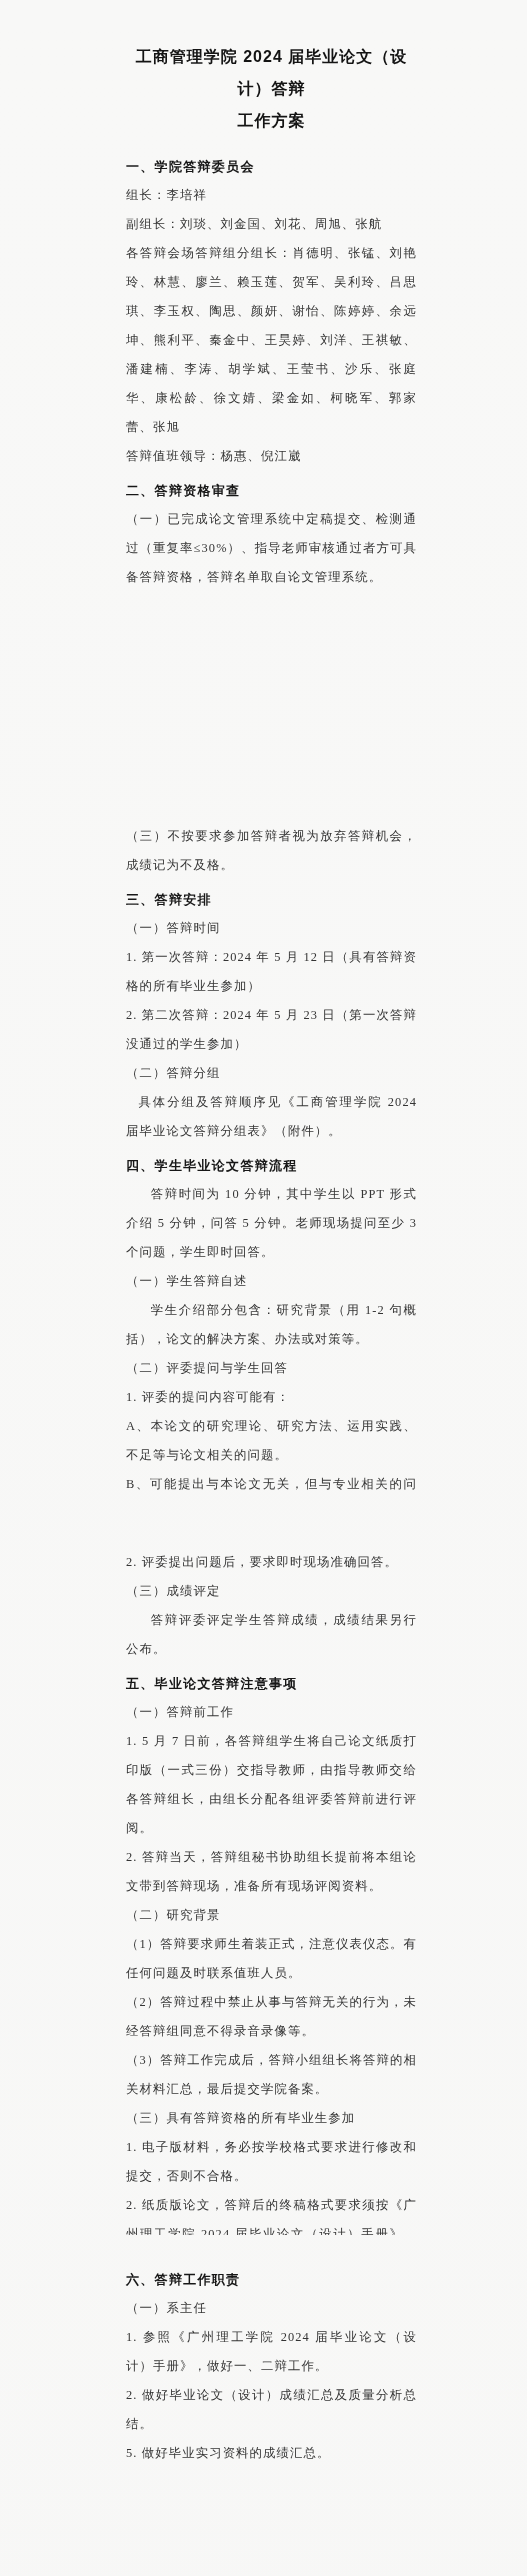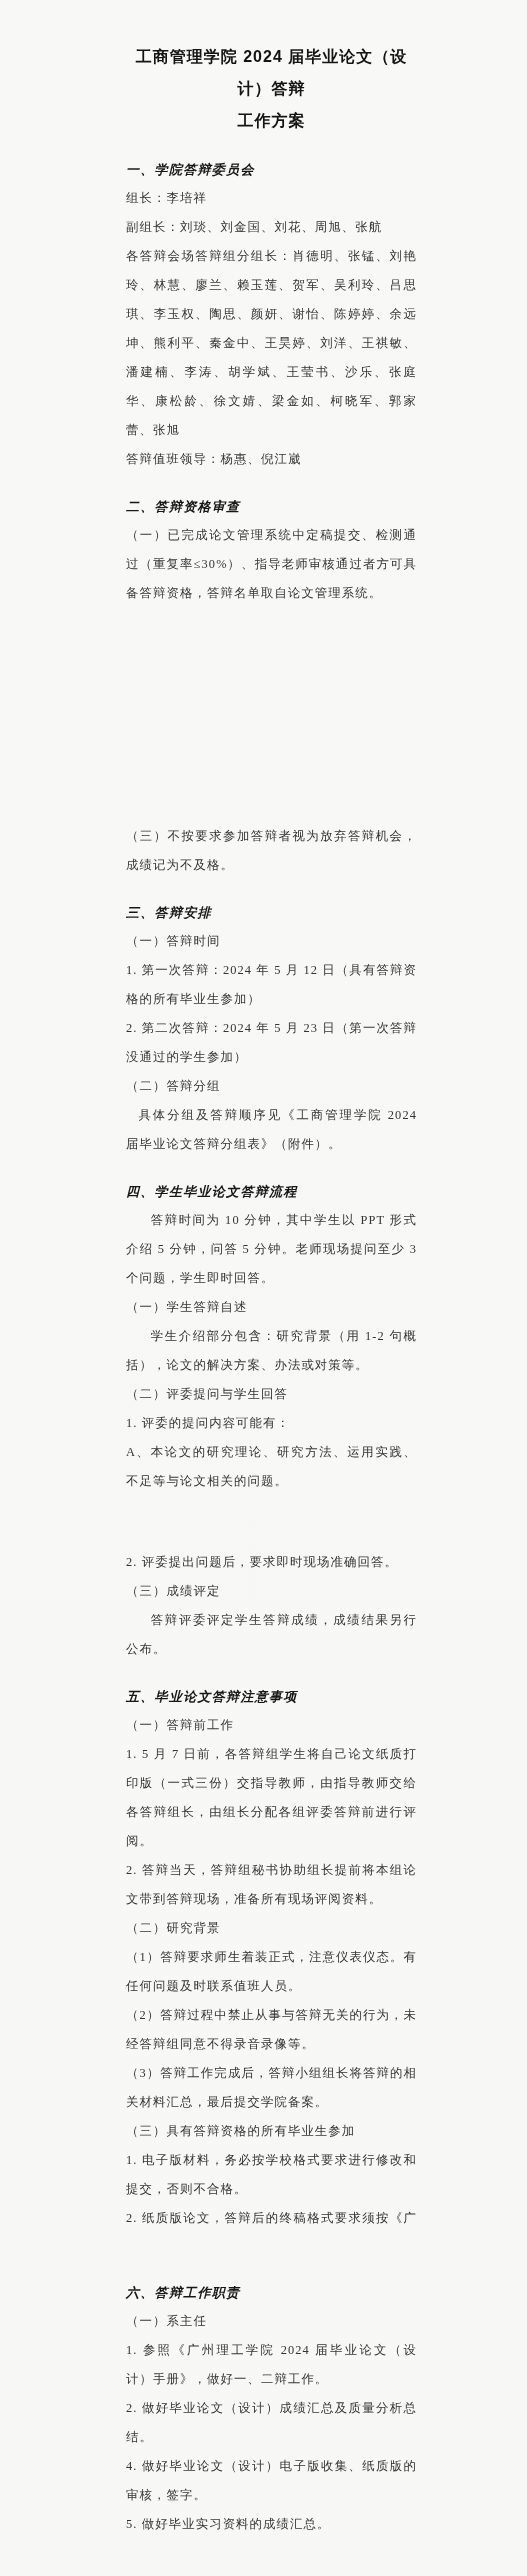--- a/index.html
+++ b/index.html
@@ -32,21 +32,21 @@
   }
   p,h2,h3{margin:0;font-size:12.4px;line-height:29px;
     letter-spacing:1.1px;text-align:justify;font-weight:400;}
   h2{
     font-family:"Liberation Sans","DejaVu Sans",sans-serif;
     font-weight:700;color:#171717;font-size:13px;
     letter-spacing:1.3px;
   }
   .indent{text-indent:2em;}
   .indent1{text-indent:1em;}
-  .gap-top{margin-top:18px;font-style:italic;}
+  .gap-top{margin-top:5px;}
 </style>
 </head>
 <body>
 
 <div class="scan">
 
   <section class="page p1">
     <h1 class="doc-title"><span>工商管理学院 2024 届毕业论文（设计）答辩</span><br><span>工作方案</span></h1>
     <h2 class="gap-top">一、学院答辩委员会</h2>
     <p>组长：李培祥</p>
@@ -91,19 +91,18 @@
     <p>（三）具有答辩资格的所有毕业生参加</p>
     <p>1. 电子版材料，务必按学校格式要求进行修改和提交，否则不合格。</p>
     <p>2. 纸质版论文，答辩后的终稿格式要求须按《广州理工学院 2024 届毕业论文（设计）手册》，学生修改后将所有相关电子材料（毕业论文和各流程表格）提交给指导老师。</p>
   </section>
 
   <section class="page p4">
     <h2 class="gap-top">六、答辩工作职责</h2>
     <p>（一）系主任</p>
     <p>1. 参照《广州理工学院 2024 届毕业论文（设计）手册》，做好一、二辩工作。</p>
     <p>2. 做好毕业论文（设计）成绩汇总及质量分析总结。</p>
-    <p>4. 做好毕业论文（设计）电子版收集、纸质版的审核，签字。</p>
     <p>5. 做好毕业实习资料的成绩汇总。</p>
 
   </section>
 
 </div>
 
 
 </body></html>

